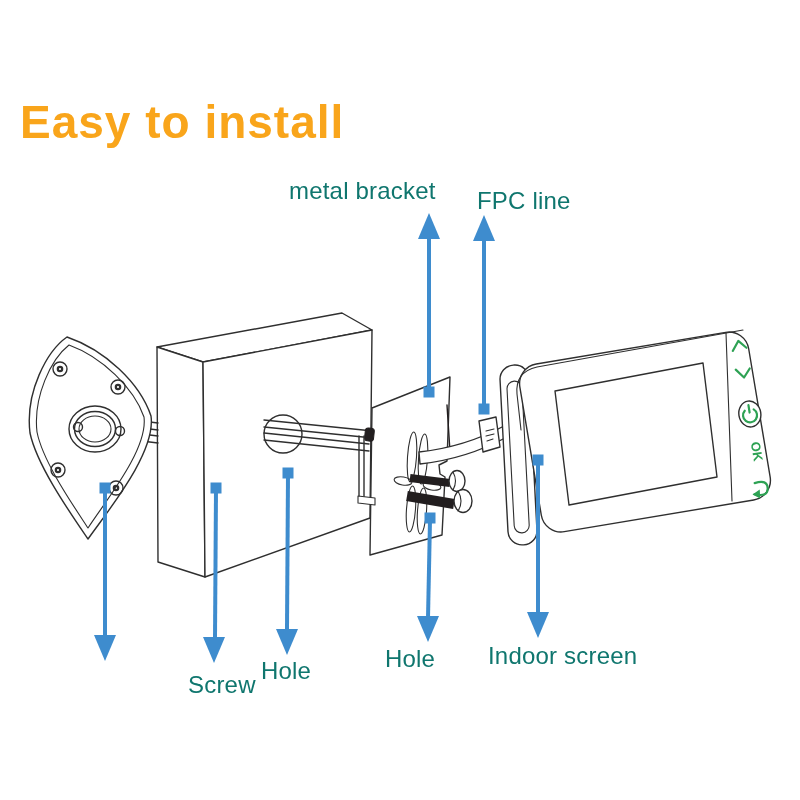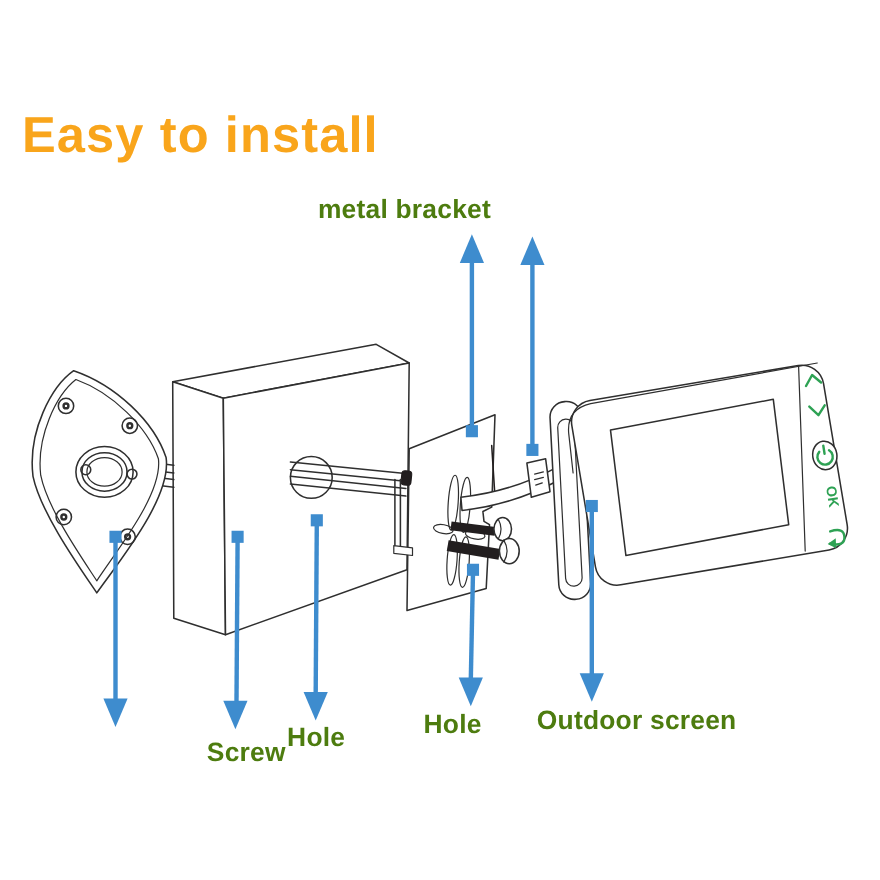--- a/index.html
+++ b/index.html
@@ -1,19 +1,19 @@
 <!DOCTYPE html>
 <html style="--title-orange: #F9A51B; --arrow-blue: #3E8CCE; --icon-green: #2EA254; --line-dark: #2F2F2F; --screw-dark: #221E1F;"><head>
 <meta charset="utf-8">
 <style>
   html,body{margin:0;padding:0;background:#fff;}
   .stage{position:relative;width:800px;height:800px;background:#fff;overflow:hidden;
          font-family:"Liberation Sans",sans-serif;}
   .art{position:absolute;left:0;top:0;}
-  .label{position:absolute;color:#4d7c0f;font-weight:bold;font-size:24px;line-height:1.12;
+  .label{position:absolute;color:#0f766e;font-weight:normal;font-size:24px;line-height:1.12;
          white-space:nowrap;letter-spacing:.2px;}
   .label.two-line{white-space:pre-line;}
   .title{position:absolute;left:20px;top:95px;font-size:46px;font-weight:bold;
          letter-spacing:1px;color:var(--title-orange,#F9A51B);white-space:nowrap;}
   
   .ln  {fill:none;stroke:var(--line-dark,#2F2F2F);stroke-width:1.4;stroke-linecap:round;stroke-linejoin:round;}
   .lnf {fill:#ffffff;stroke:var(--line-dark,#2F2F2F);stroke-width:1.4;stroke-linecap:round;stroke-linejoin:round;}
   .thin{stroke-width:1.1;}
   .dark{stroke:var(--screw-dark,#221E1F);}
   .blue-line{stroke:var(--arrow-blue,#3E8CCE);stroke-width:4;fill:none;}
@@ -176,22 +176,23 @@
       <rect class="blue-fill" x="532.5" y="454.5" width="11" height="11"></rect>
       <line class="blue-line" x1="538" y1="462" x2="538" y2="613"></line>
       <polygon class="blue-fill" points="538,638 527,612 549,612"></polygon>
     </g>
   </svg>
 
   <div class="title">Easy to install</div>
 
   <div class="label" style="left:289px;top:178px;">metal bracket</div>
 
+  <div class="label" style="left:477px;top:188px;">FPC line</div>
 
 
   <div class="label" style="left:188px;top:672px;">Screw</div>
 
   <div class="label" style="left:261px;top:658px;text-align:center;">Hole</div>
 
   <div class="label" style="left:385px;top:646px;">Hole</div>
 
-  <div class="label" style="left:488px;top:643px;">Outdoor screen</div>
+  <div class="label" style="left:488px;top:643px;">Indoor screen</div>
 </div>
 
 </body></html>

